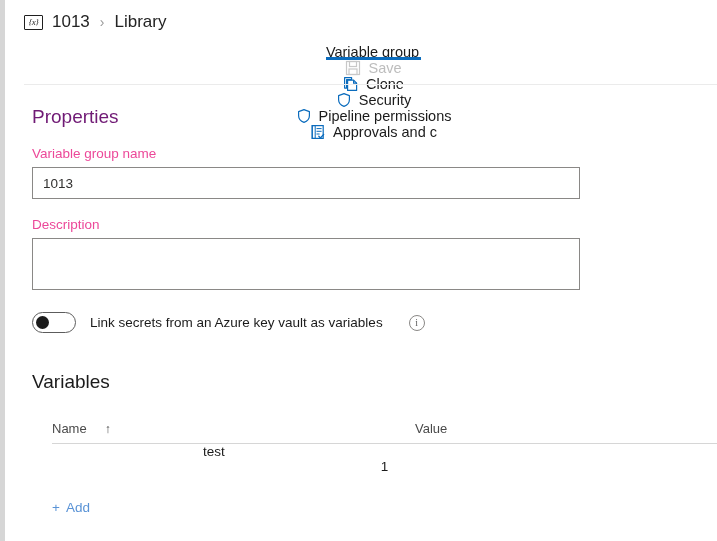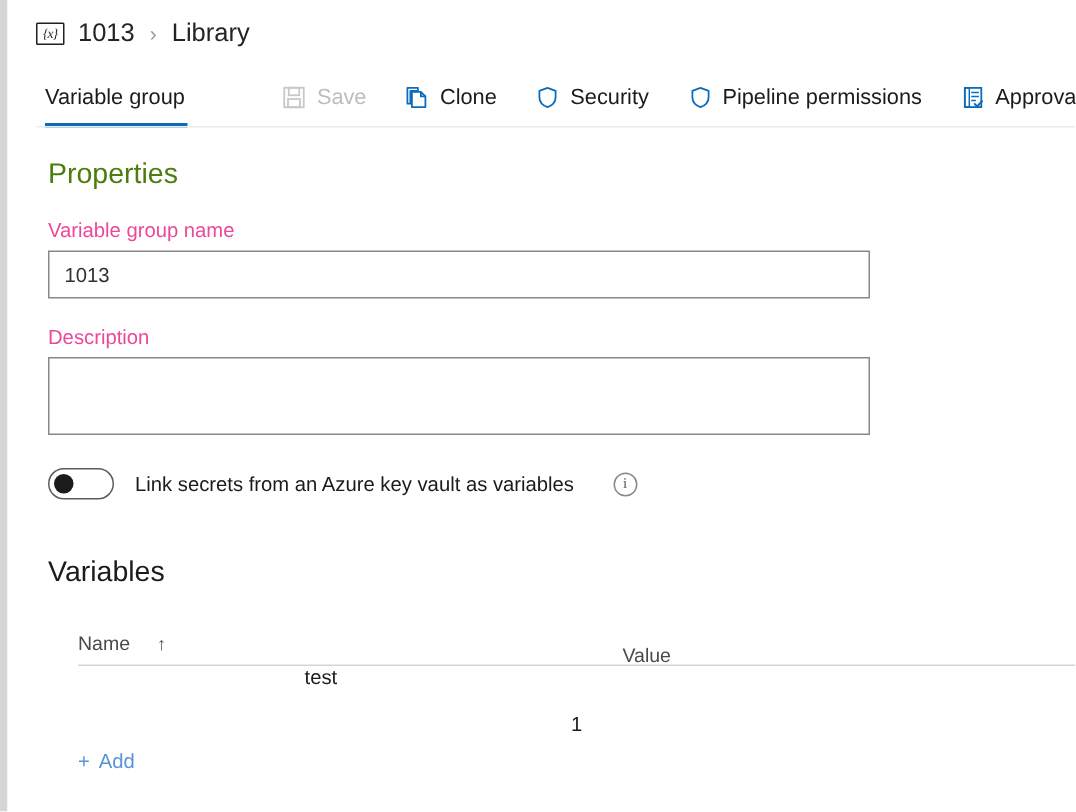--- a/index.html
+++ b/index.html
@@ -79,20 +79,21 @@
 
   
   .toolbar {
     position: relative;
     height: 41px;
     display: flex;
     align-items: center;
     padding-left: 24px;
     gap: 0;
     white-space: nowrap;
+    flex-direction: column;
   }
   .toolbar::after {
     content: "";
     position: absolute;
     left: 18px; right: 0; bottom: 0;
     height: 1px;
     background: #ebebeb;
   }
   .tab {
     position: relative;
@@ -133,21 +134,21 @@
     color: #bdbdbd;
     cursor: default;
   }
   .tb-icon { display: flex; align-items: center; }
 
   
   .content { padding: 0 0 0 26px; }
   h2.section-title {
     font-size: 19px;
     font-weight: 400;
-    color: #4d7c0f;
+    color: #701a75;
     margin: 21px 0 0 0;
   }
   .field-label {
     font-size: 13.5px;
     color: #ec4899;
     margin: 18px 0 6px 0;
   }
   .text-input {
     width: 548px;
     height: 32px;
@@ -236,21 +237,21 @@
     height: 30px;
     border-bottom: 1px solid #d6d6d6;
   }
   .var-row {
     display: flex;
     align-items: center;
     height: 45px;
     flex-direction: column;
   }
   .col-name { width: 363px; }
-  .col-value { flex: 1; margin-top: 16px; }
+  .col-value { flex: 1; }
   .th {
     font-size: 13px;
     color: #4a4a4a;
     display: flex;
     align-items: center;
     gap: 18px;
   }
   .sort-arrow {
     font-size: 12px;
     color: #4a4a4a;

